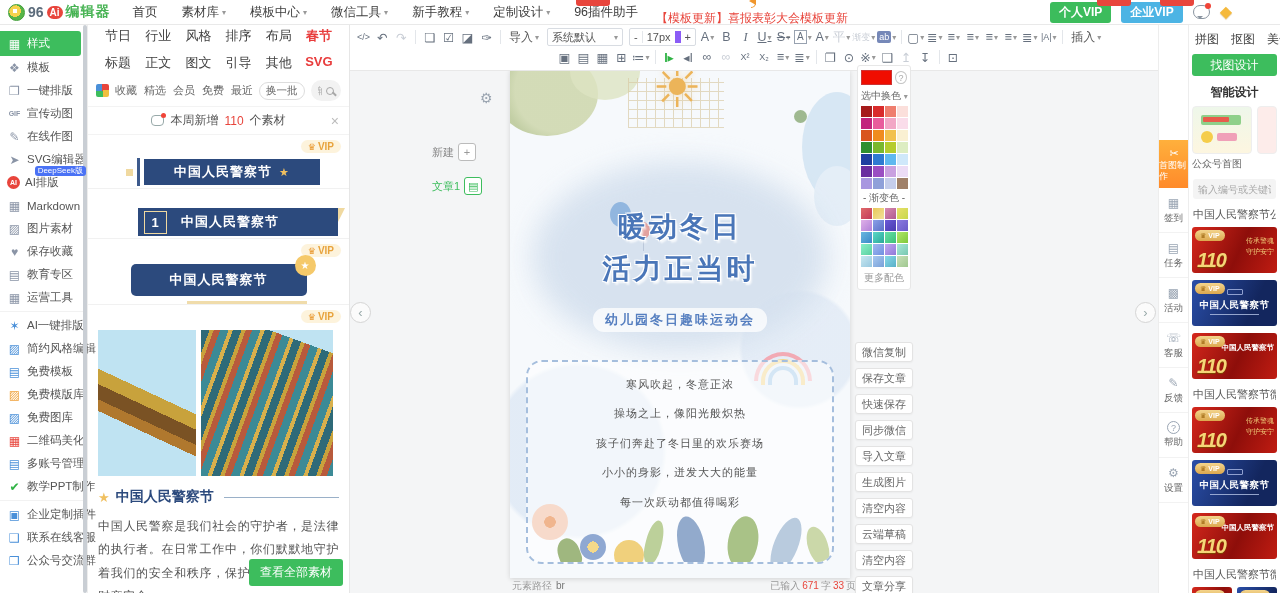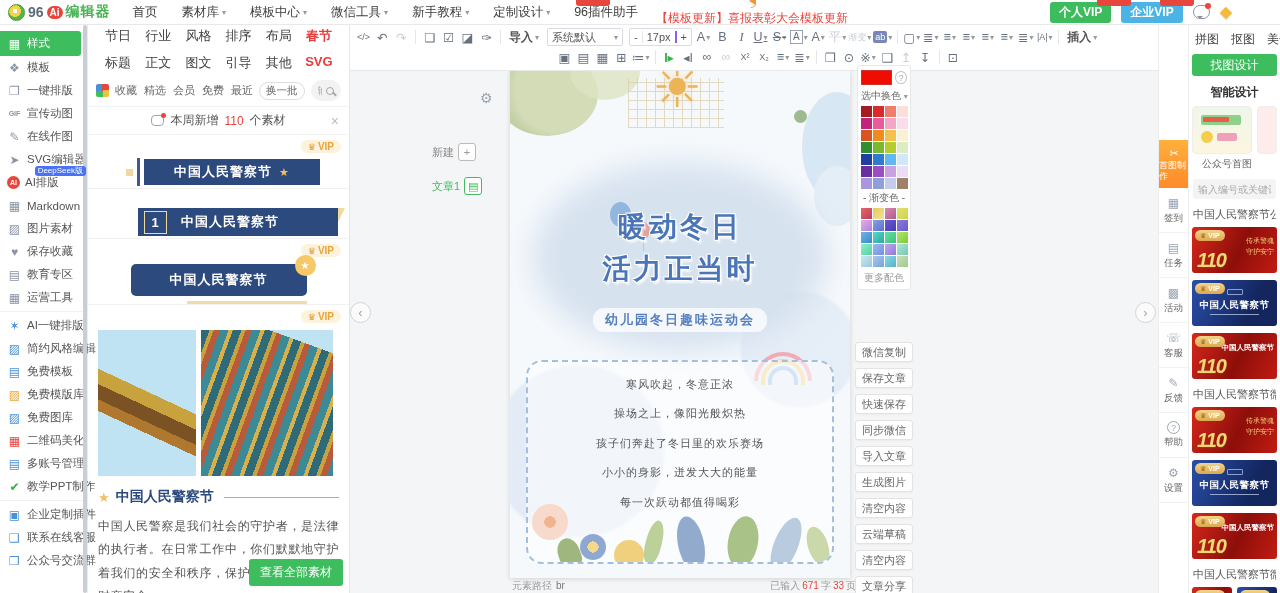--- a/index.html
+++ b/index.html
@@ -101,25 +101,25 @@
   .tbtn.small { font-size:9px; }
   .tbtn.dis { color:#c9ced6; }
   .tbtn.green { color:#2fb344; font-weight:bold; }
   .tbtn.it { font-style:italic; font-family:"Liberation Serif","DejaVu Serif",serif; }
   .tbtn.un { text-decoration:underline; }
   .tbtn.st { text-decoration:line-through; }
   .tbtn.boxed .g { border:1px solid #98a2b0; padding:0 2px; font-size:10px; line-height:12px; }
   .tbtn.chip .g { background:#7688b8; color:#fff; border-radius:2px; font-size:9px; padding:0 2px; line-height:12px; }
   .tbtn .caret { margin-left:1px; }
   .tsep { width:1px; height:14px; background:#e3e6ea; margin:0 4px; flex:none; }
-  .t-text { display:flex; align-items:center; gap:2px; font-size:12px; color:#555; margin:0 4px; cursor:pointer; white-space:nowrap;font-weight:bold; }
+  .t-text { display:flex; align-items:center; gap:2px; font-size:12px; color:#555; margin:0 4px; cursor:pointer; white-space:nowrap; }
   .t-fontsel { display:flex; align-items:center; justify-content:space-between; width:76px; height:18px; border:1px solid #d8dce2; border-radius:2px; font-size:11px; color:#555; padding:0 4px; margin:0 4px; cursor:pointer; }
   .t-stepper { display:flex; align-items:center; height:18px; border:1px solid #d8dce2; border-radius:2px; font-size:11px; color:#555; margin:0 2px; }
   .t-stepper span { padding:0 4px; cursor:pointer; }
-  .t-stepper .val { border-left:1px solid #e4e7eb; border-right:2px solid #8b5cf6;text-align:right; }
+  .t-stepper .val { border-left:1px solid #e4e7eb; border-right:6px solid #8b5cf6;text-align:right; }
 
   .canvas { position:absolute; left:0; top:45px; width:808px; height:523px; }
   .gear-float { position:absolute; left:130px; top:20px; font-size:14px; color:#9aa4b0; cursor:pointer; }
   .side-tab { position:absolute; display:flex; align-items:center; gap:4px; font-size:11px; color:#888; cursor:pointer; }
   .side-tab .box { width:18px; height:18px; border:1px solid #bbb; border-radius:3px; display:flex; align-items:center; justify-content:center; font-size:11px; color:#999; background:#fff; }
   .side-tab.active { color:#3dbd5d; }
   .side-tab.active .box { border-color:#3dbd5d; color:#3dbd5d; }
   .pager { position:absolute; width:21px; height:21px; border-radius:50%; border:1px solid #d5d5d5; background:#fbfbfb; color:#9aa; display:flex; align-items:center; justify-content:center; font-size:13px; cursor:pointer; z-index:8; }
 
   
@@ -191,21 +191,21 @@
   .rp-tabs { display:flex; gap:12px; font-size:12px; color:#444; padding:2px 3px 6px; white-space:nowrap; }
   .rp-find { width:100%; height:22px; background:#3dbd5d; color:#fff; border:none; border-radius:3px; font-size:12px; cursor:pointer; font-family:inherit; }
   .rp-smart { font-size:12px; font-weight:bold; color:#333; margin:8px 1px 5px;text-align:center; }
   .rp-thumbs { display:flex; gap:5px; }
   .rp-thumb { width:60px; cursor:pointer; }
   .rp-thumb .timg { height:48px; border:1px solid #eee; border-radius:4px; background:linear-gradient(#eef7ea,#fdf6e0); position:relative; overflow:hidden; }
   .rp-thumb .timg .b1 { position:absolute; left:8px; top:8px; width:40px; height:10px; background:#8fd08a; border-radius:2px; }
   .rp-thumb .timg .b2 { position:absolute; left:10px; top:10px; width:26px; height:5px; background:#e85c4c; border-radius:1px; }
   .rp-thumb .timg .b3 { position:absolute; left:8px; top:24px; width:12px; height:12px; background:#f5cd4a; border-radius:50%; }
   .rp-thumb .timg .b4 { position:absolute; left:24px; top:26px; width:20px; height:8px; background:#f0a0b8; border-radius:2px; }
-  .rp-thumb .tlabel { font-size:10px; color:#666; text-align:right; margin-top:3px; white-space:nowrap; }
+  .rp-thumb .tlabel { font-size:10px; color:#666; text-align:left; margin-top:3px; white-space:nowrap; }
   .rp-thumb.cut { width:20px; }
   .rp-thumb.cut .timg { background:#fdecea; }
   .rp-search { display:flex; align-items:center; background:#f4f4f4; border-radius:3px; height:20px; margin:8px 1px 2px; padding:0 5px; }
   .rp-search input { border:none; outline:none; background:transparent; width:100%; font-size:10px; color:#555; font-family:inherit; }
   .rp-search input::placeholder { color:#aaa; }
   .rp-title { font-size:11px; color:#555; margin:8px 1px 5px; white-space:nowrap; overflow:hidden; }
   .rp-card { position:relative; width:85px; height:46px; border-radius:3px; margin-bottom:7px; overflow:hidden; cursor:pointer; }
   .rp-card.red,.rp-card.red2 { background:linear-gradient(115deg,#d5281c,#8e0e0a 55%,#c01c12); }
   .rp-card.blue { background:linear-gradient(115deg,#2a4ea8,#13265e 70%); }
   .rvip { position:absolute; left:3px; top:3px; display:flex; align-items:center; gap:2px; background:linear-gradient(#f3d48c,#dca84e); border-radius:6px; padding:0 5px; height:11px; font-size:7px; color:#fff; font-weight:bold; z-index:3; }

